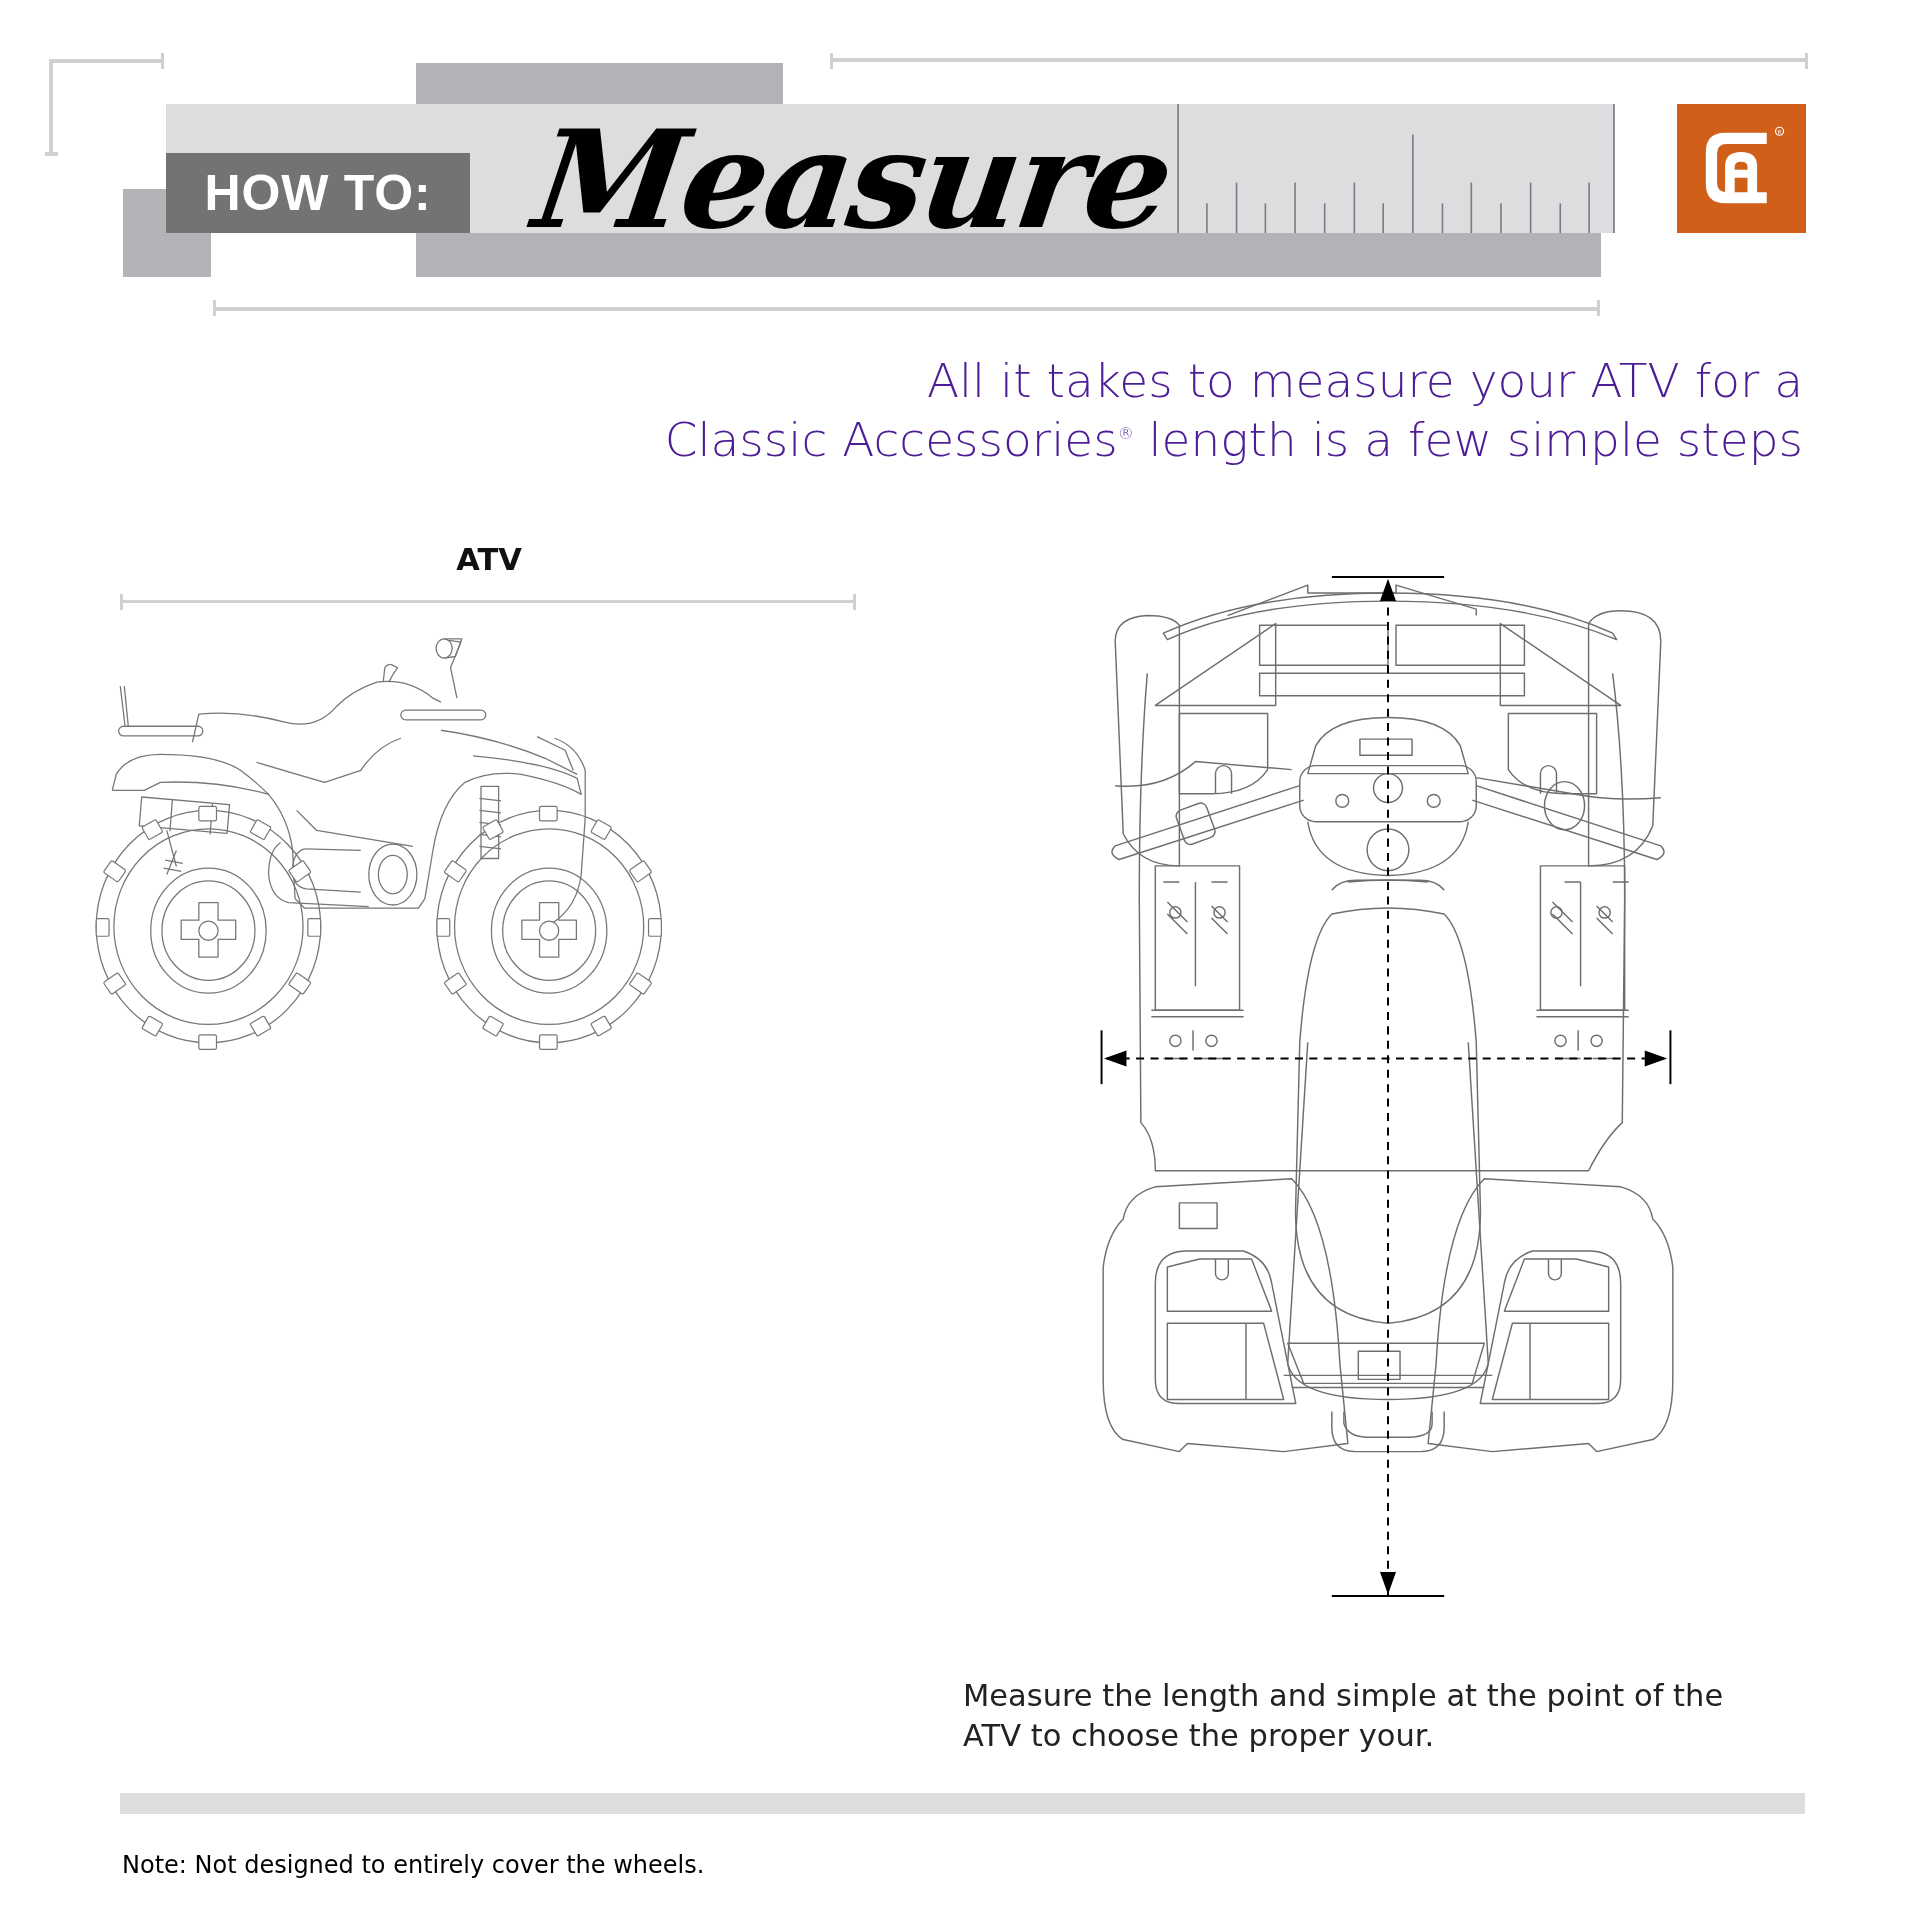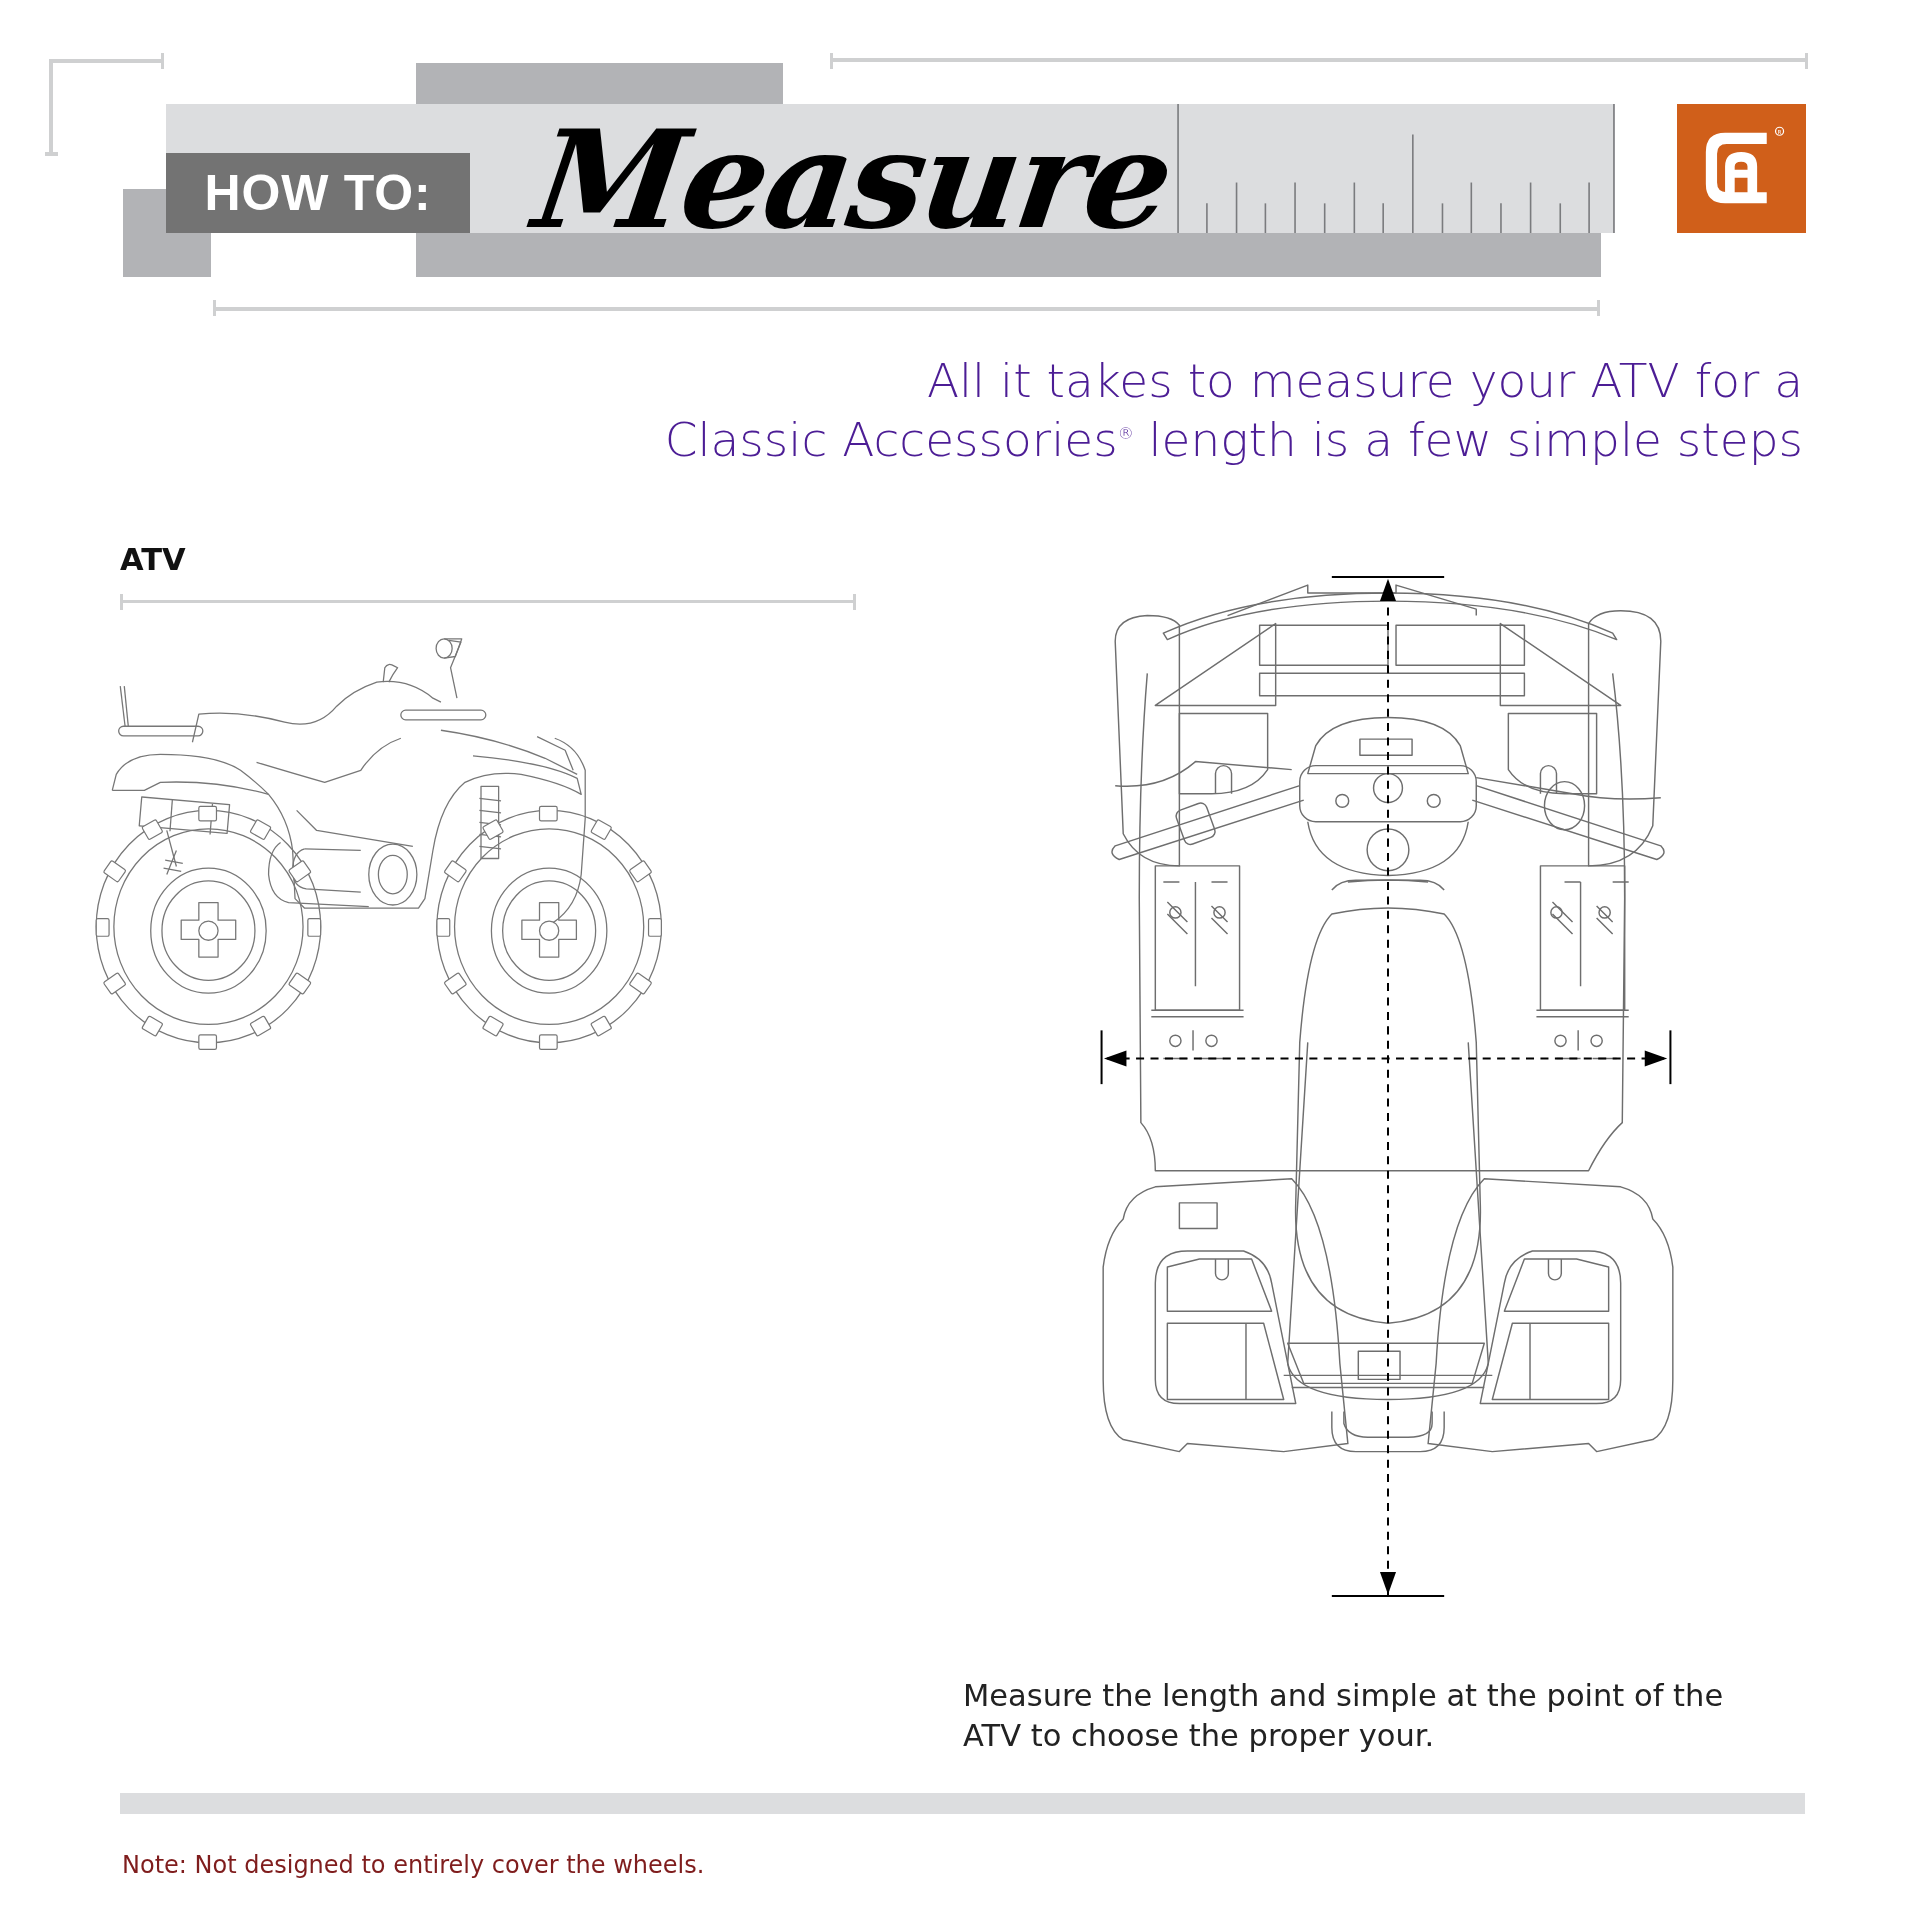--- a/index.html
+++ b/index.html
@@ -7,24 +7,24 @@
   .line{position:absolute;background:#cfd0d1;}
   .block-dark{position:absolute;background:#b2b3b6;}
   .block-light{position:absolute;background:#dcdddf;}
   .howto{position:absolute;left:166px;top:153px;width:304px;height:80px;background:#737373;display:flex;align-items:center;justify-content:center;}
   .howto span{color:#fff;font-family:"Liberation Sans",sans-serif;font-weight:bold;font-size:50px;letter-spacing:0.8px;}
   .measure{position:absolute;left:537px;top:112px;font-family:"DejaVu Serif",serif;font-style:italic;font-weight:bold;font-size:135px;line-height:1;color:#000;letter-spacing:-3.2px;transform:skewX(-8deg);}
   .ruler{position:absolute;left:1177px;top:104px;width:438px;height:129px;}
   .logo{position:absolute;left:1677px;top:104px;width:129px;height:129px;background:#d05f1a;}
   .subtitle{position:absolute;right:122px;top:351px;text-align:right;font-family:"DejaVu Sans",sans-serif;font-weight:200;font-size:47px;line-height:59px;color:#4c1d95;}
   .subtitle sup{font-size:16px;vertical-align:super;line-height:0;}
-  .atv-label{position:absolute;left:120px;width:738px;top:542px;font-family:"DejaVu Sans",sans-serif;font-weight:bold;font-size:30.5px;color:#111;}
+  .atv-label{position:absolute;left:120px;width:738px;top:542px;text-align:center;font-family:"DejaVu Sans",sans-serif;font-weight:bold;font-size:30.5px;color:#111;}
   .instr{position:absolute;left:963px;top:1676px;font-family:"DejaVu Sans",sans-serif;font-size:30.5px;line-height:40px;color:#222;}
   .footer-bar{position:absolute;left:120px;top:1793px;width:1685px;height:21px;background:#dcdddf;}
-  .note{position:absolute;left:122px;top:1851px;font-family:"DejaVu Sans",sans-serif;font-size:24px;color:#7f1d1d;}
+  .note{position:absolute;left:122px;top:1851px;font-family:"DejaVu Sans",sans-serif;font-size:24px;color:#000000;}
   svg{position:absolute;overflow:visible;}
 </style>
 </head>
 <body>
 
 <div>
 
   <div class="line" style="left:49px;top:60px;width:4px;height:94px;"></div>
   <div class="line" style="left:49px;top:59px;width:115px;height:4px;"></div>
   <div class="line" style="left:161px;top:53px;width:3.2px;height:16px;"></div>

